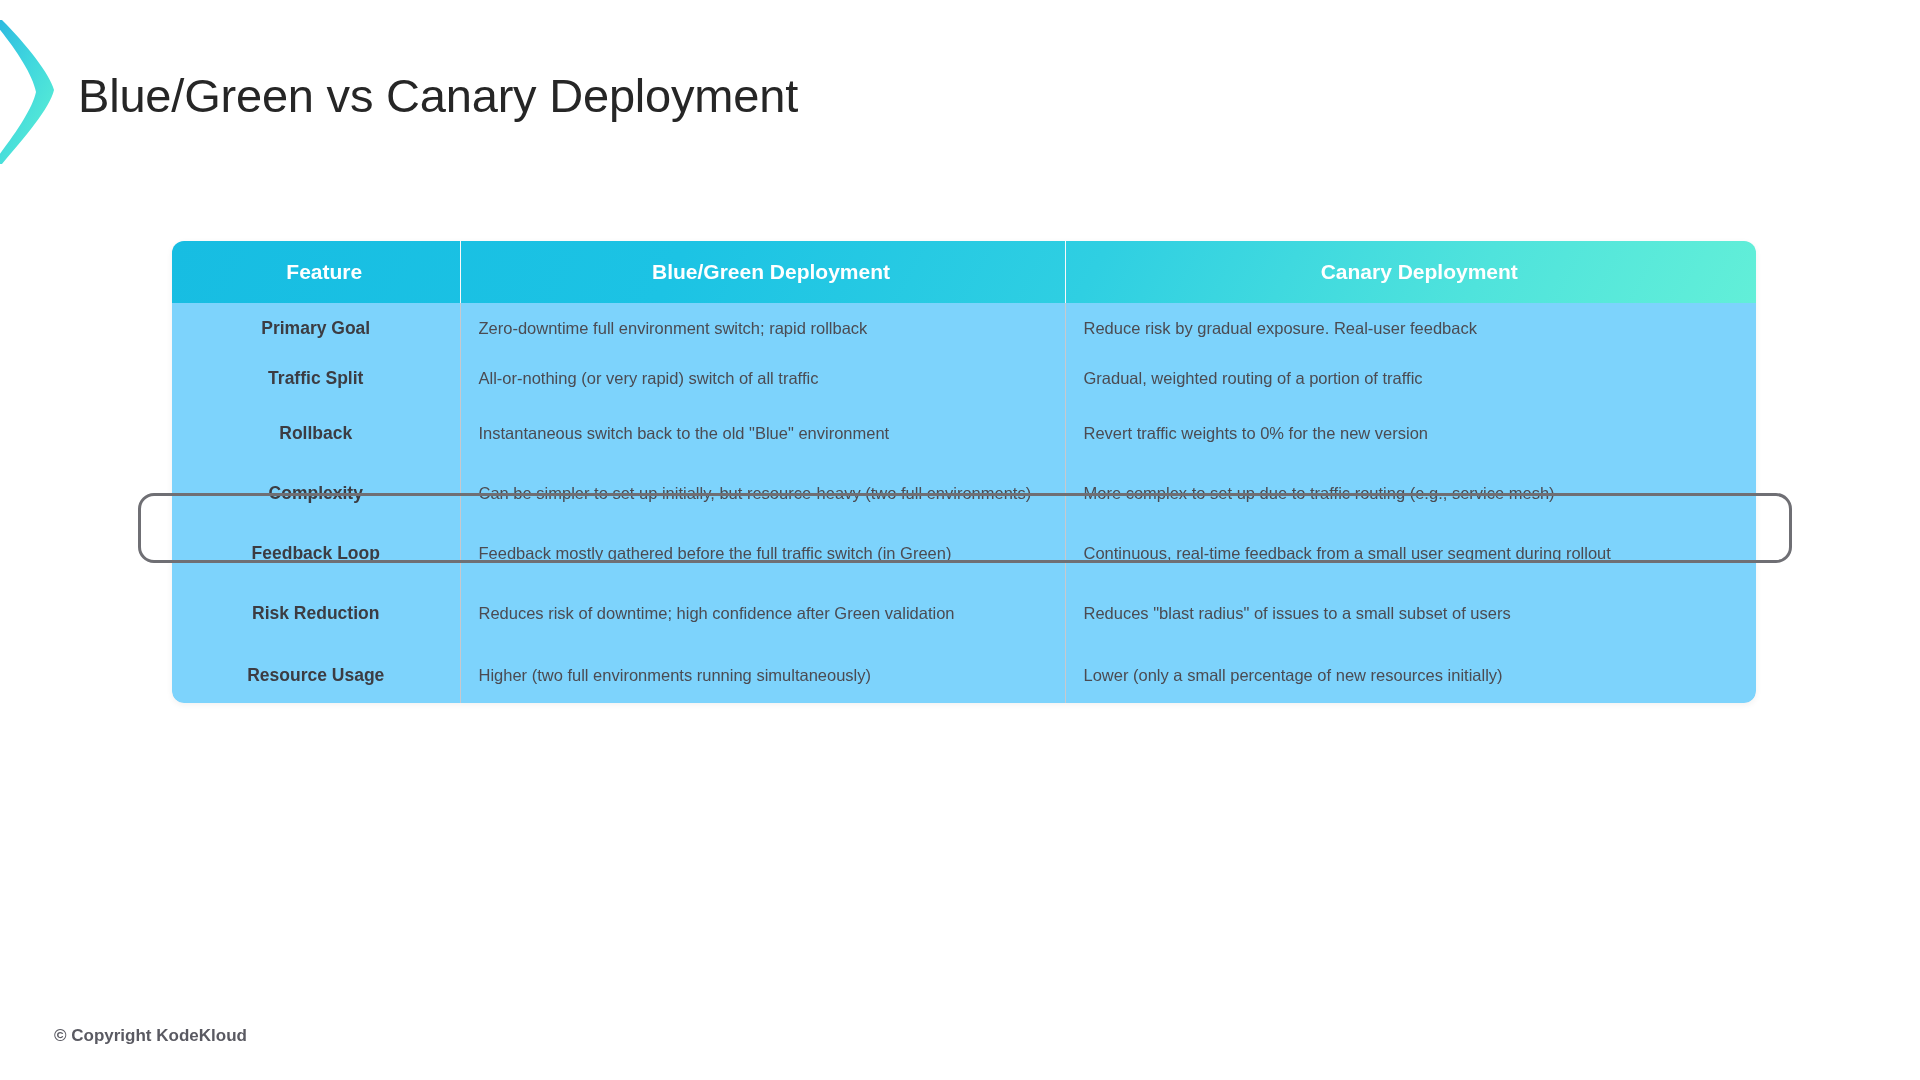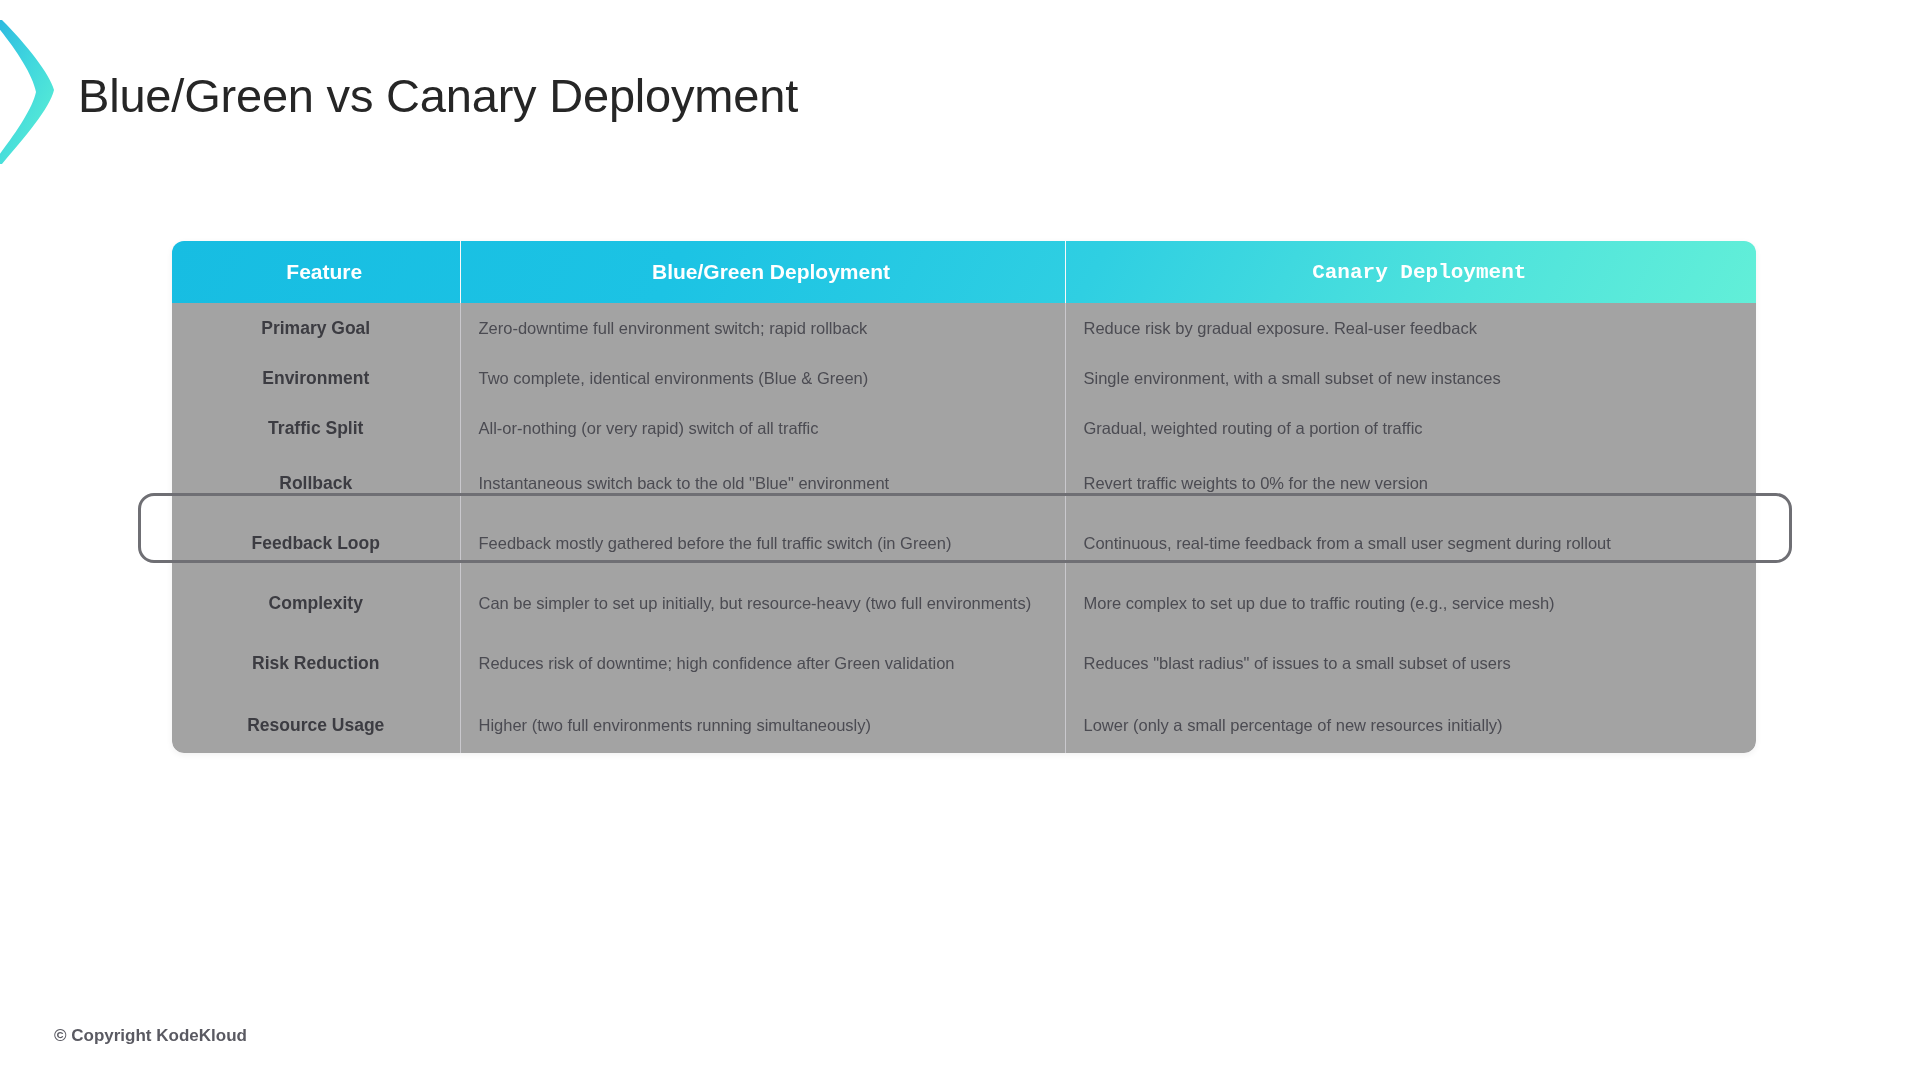--- a/index.html
+++ b/index.html
@@ -69,36 +69,36 @@
     font-size: 21px;
     font-weight: bold;
     text-align: center;
     vertical-align: middle;
     background: transparent;
     position: relative;
     z-index: 2;
     border-right: 1px solid rgba(255,255,255,0.55);
     padding-left: 17px;
   }
-  thead th:last-child { border-right: none; font-family: Liberation Mono, monospace; }
+  thead th:last-child { border-right: none; }
 
   thead tr {
     background: linear-gradient(118deg,
         #17bde2 0%,
         #1cc3e4 32%,
         #2fcfe2 58%,
         #4fe3dc 82%,
         #62efd8 100%);
   }
 
   tbody td {
     font-size: 16.5px;
     color: #4b4b52;
     vertical-align: middle;
-    background: #a3a3a3;
+    background: #7dd3fc;
     border-right: 1px solid #c9c8cd;
     padding: 4px 14px;
   }
   tbody td:last-child { border-right: none; margin-left: 19px; }
 
   tbody td.feature-cell {
     text-align: center;
     font-weight: bold;
     font-size: 17.5px;
     color: #3c3c42;
@@ -179,51 +179,46 @@
         </tr>
       </thead>
       <tbody>
 
         <tr>
           <td class="feature-cell">Primary Goal</td>
           <td class="desc-cell">Zero-downtime full environment switch; rapid rollback</td>
           <td class="desc-cell">Reduce risk by gradual exposure. Real-user feedback</td>
         </tr>
 
-        <tr>
-          <td class="feature-cell">Environment</td>
-          <td class="desc-cell">Two complete, identical environments (Blue &amp; Green)</td>
-          <td class="desc-cell">Single environment, with a small subset of new instances</td>
-        </tr>
 
         <tr>
           <td class="feature-cell">Traffic Split</td>
           <td class="desc-cell">All-or-nothing (or very rapid) switch of all traffic</td>
           <td class="desc-cell">Gradual, weighted routing of a portion of traffic</td>
         </tr>
 
         <tr class="tall">
           <td class="feature-cell">Rollback</td>
           <td class="desc-cell">Instantaneous switch back to the old "Blue" environment</td>
           <td class="desc-cell">Revert traffic weights to 0% for the new version</td>
         </tr>
 
         <tr class="tall">
+          <td class="feature-cell">Complexity</td>
+          <td class="desc-cell">Can be simpler to set up initially, but resource-heavy (two full environments)</td>
+          <td class="desc-cell">More complex to set up due to traffic routing (e.g., service mesh)</td>
+        </tr>
+
+        <tr class="tall">
           <td class="feature-cell">Feedback Loop</td>
           <td class="desc-cell">Feedback mostly gathered before the full traffic switch (in Green)</td>
           <td class="desc-cell">Continuous, real-time feedback from a small user segment during rollout</td>
         </tr>
 
         <tr class="tall">
-          <td class="feature-cell">Complexity</td>
-          <td class="desc-cell">Can be simpler to set up initially, but resource-heavy (two full environments)</td>
-          <td class="desc-cell">More complex to set up due to traffic routing (e.g., service mesh)</td>
-        </tr>
-
-        <tr class="tall">
           <td class="feature-cell">Risk Reduction</td>
           <td class="desc-cell">Reduces risk of downtime; high confidence after Green validation</td>
           <td class="desc-cell">Reduces "blast radius" of issues to a small subset of users</td>
         </tr>
 
         <tr class="tall">
           <td class="feature-cell">Resource Usage</td>
           <td class="desc-cell">Higher (two full environments running simultaneously)</td>
           <td class="desc-cell">Lower (only a small percentage of new resources initially)</td>
         </tr>

